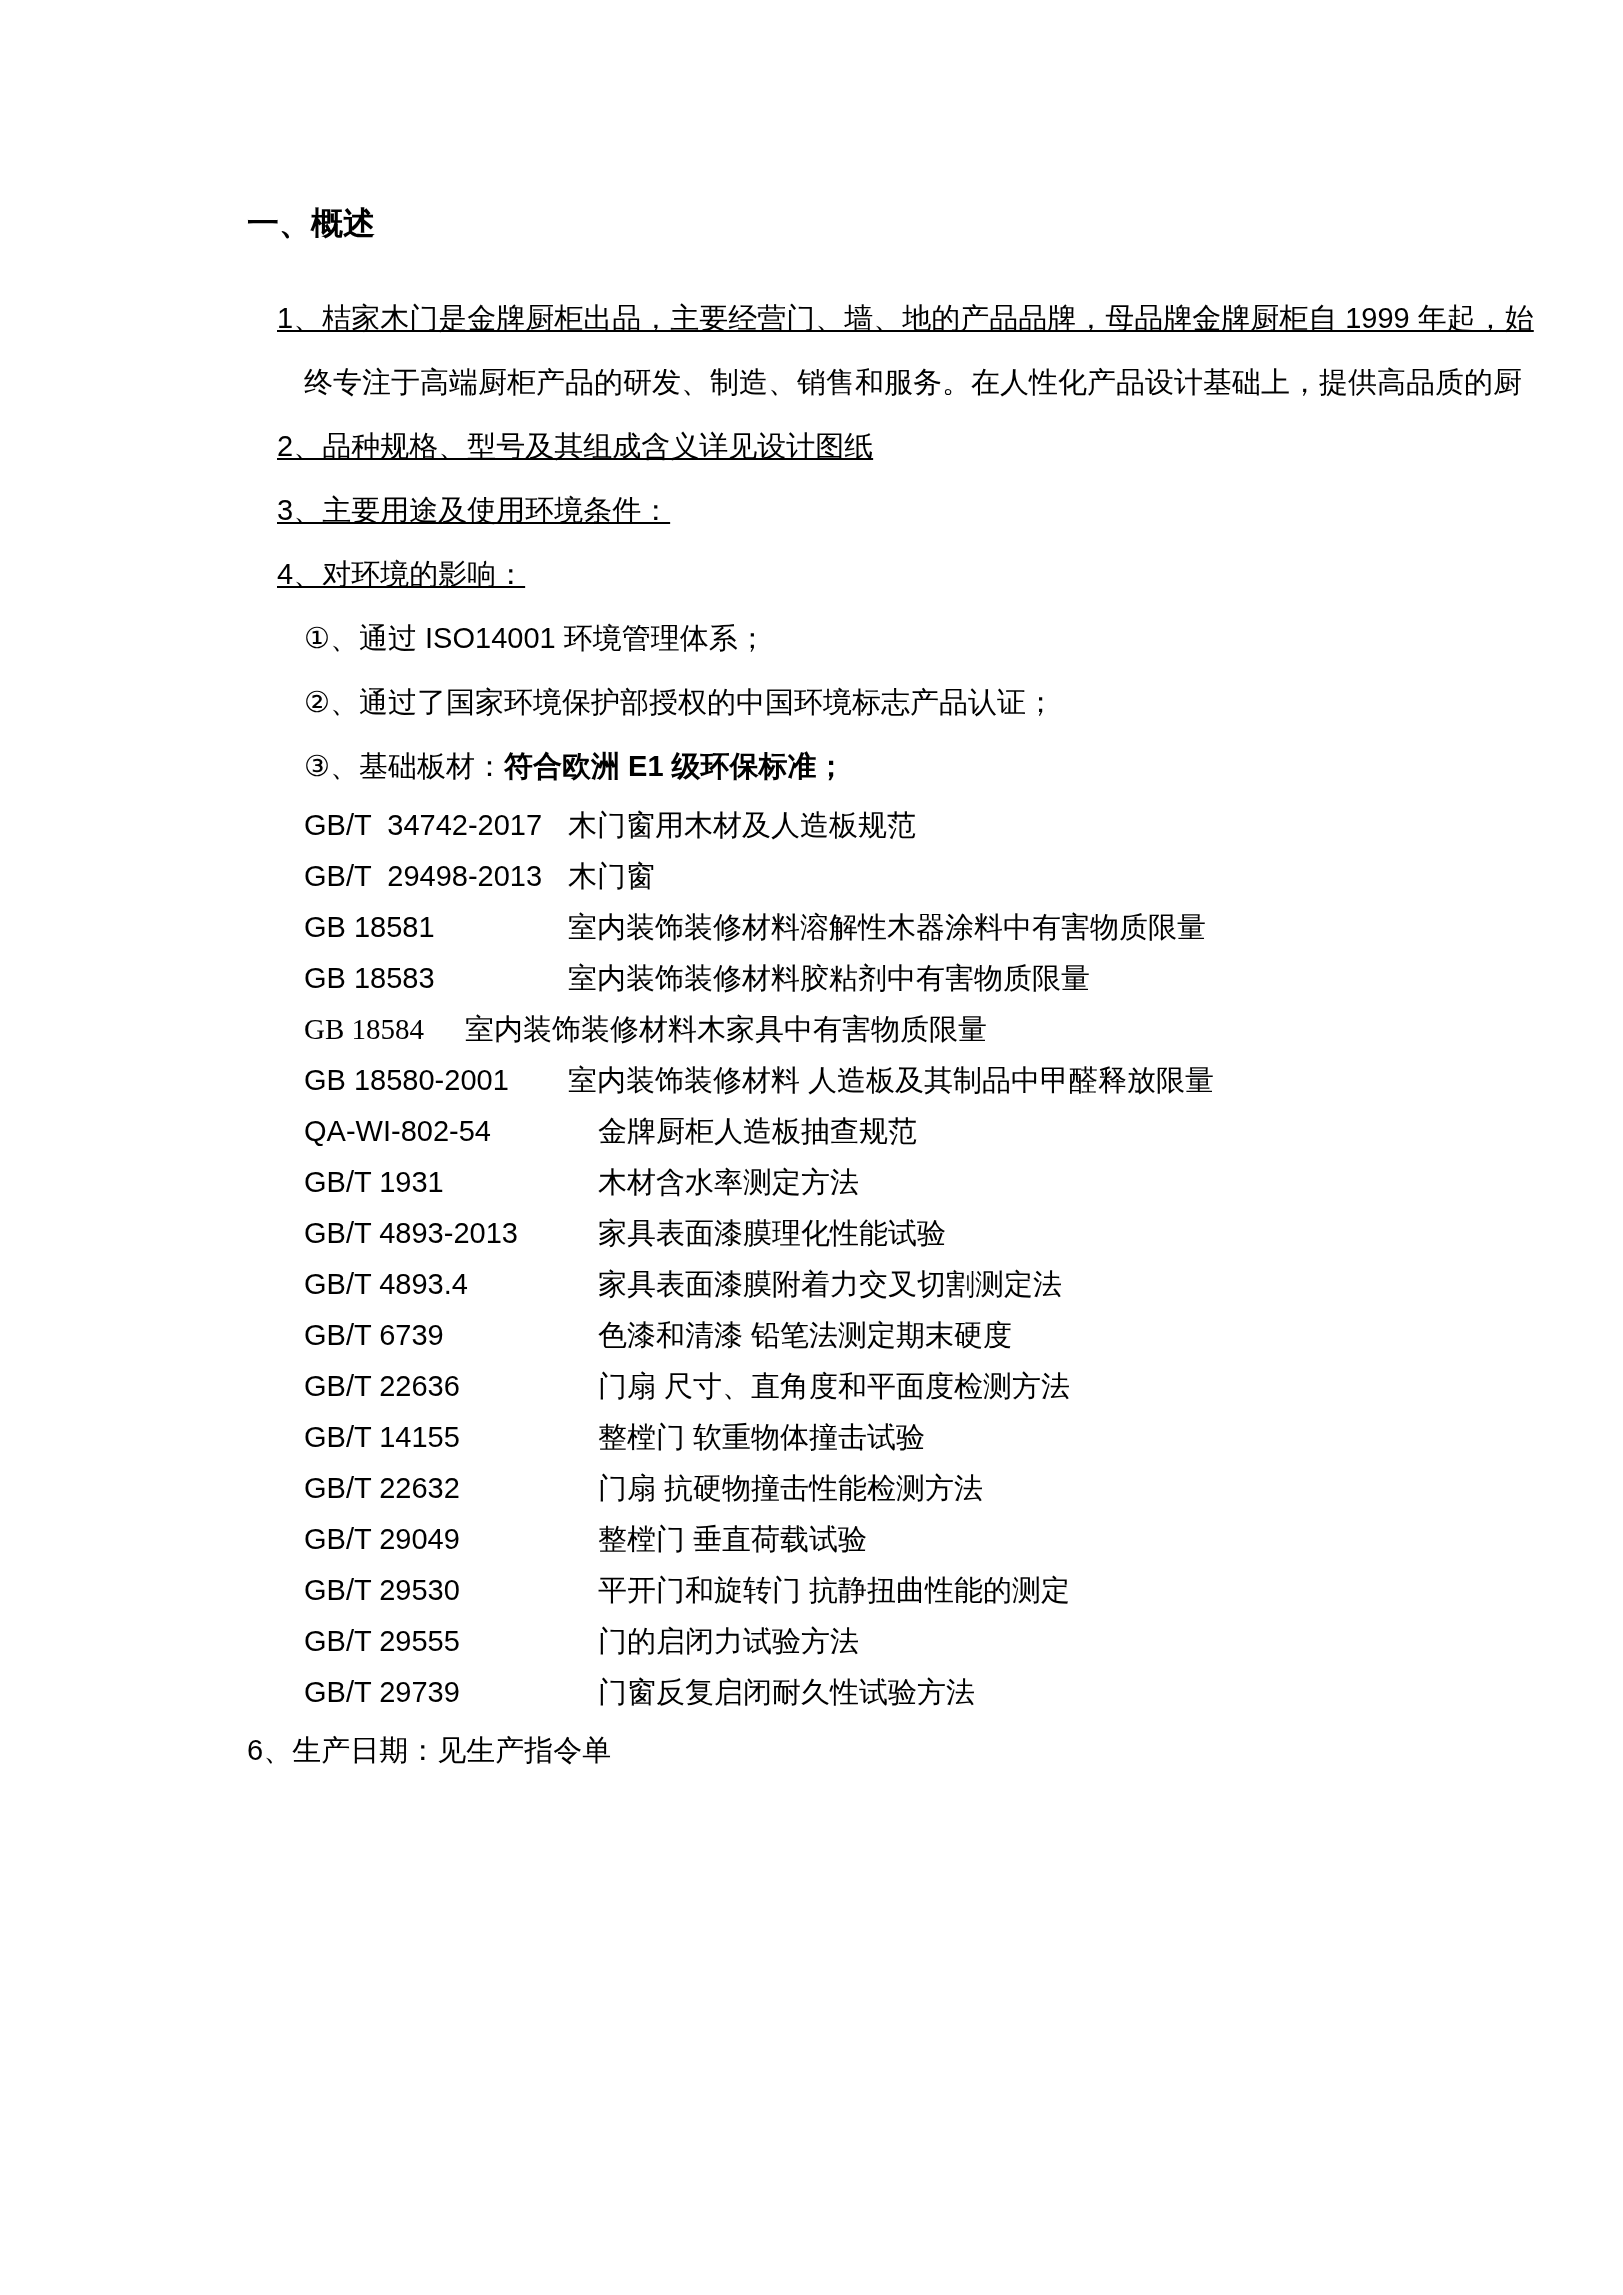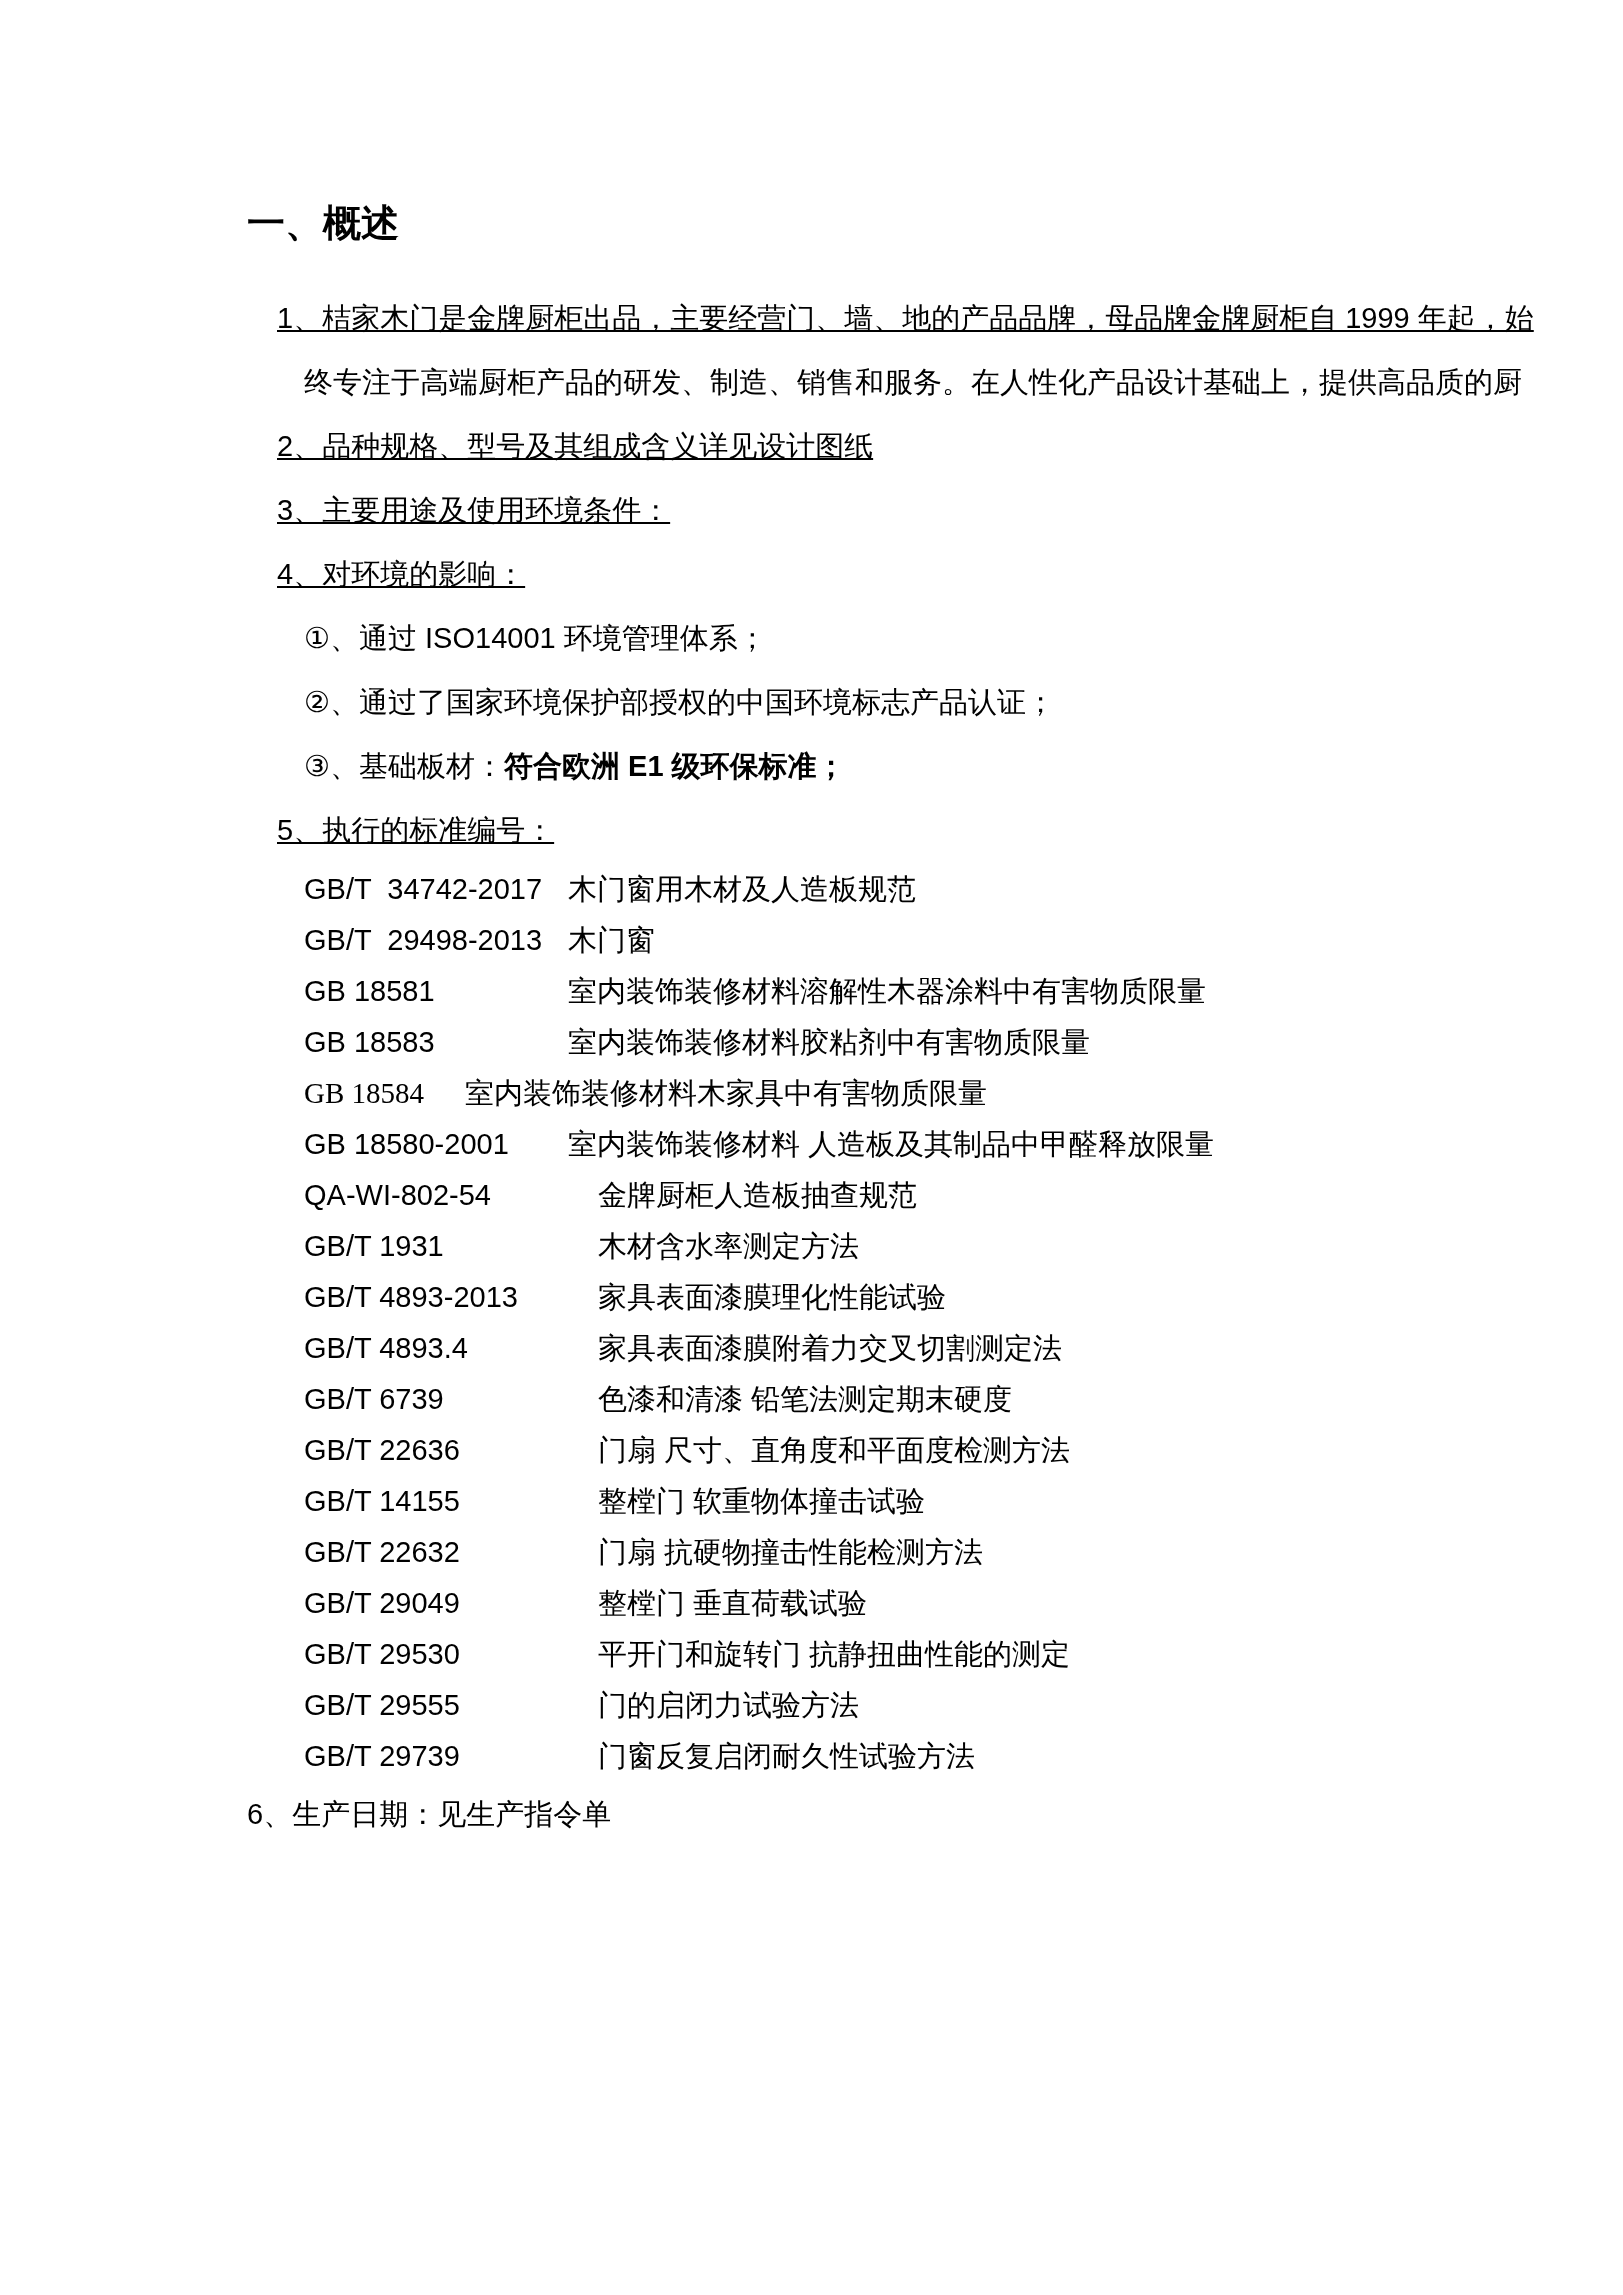--- a/index.html
+++ b/index.html
@@ -13,21 +13,21 @@
     height: 2295px;
     box-sizing: border-box;
     padding-top: 204px;
     background: #ffffff;
     color: #000000;
     font-family: "Liberation Sans", "DejaVu Sans", sans-serif;
     overflow: hidden;
   }
   .title {
     margin: 0 0 43px 247px;
-    font-size: 38px;
+    font-size: 32px;
     font-weight: 700;
     line-height: 39px;
     white-space: pre;
   }
   .line {
     font-size: 29px;
     line-height: 64px;
     white-space: pre;
   }
   .ind-item { margin-left: 277px; text-decoration: underline; }
@@ -56,21 +56,20 @@
 
   <div class="line ind-item">1、桔家木门是金牌厨柜出品，主要经营门、墙、地的产品品牌，母品牌金牌厨柜自 1999 年起，始</div>
   <div class="line ind-sub">终专注于高端厨柜产品的研发、制造、销售和服务。在人性化产品设计基础上，提供高品质的厨</div>
 
   <div class="line ind-item">2、品种规格、型号及其组成含义详见设计图纸</div>
   <div class="line ind-item">3、主要用途及使用环境条件：</div>
   <div class="line ind-item">4、对环境的影响：</div>
   <div class="line ind-sub">①、通过 ISO14001 环境管理体系；</div>
   <div class="line ind-sub">②、通过了国家环境保护部授权的中国环境标志产品认证；</div>
   <div class="line ind-sub"><span>③、基础板材：</span><span class="bold">符合欧洲 E1 级环保标准；</span></div>
-  <div class="line ind-item">5、执行的标准编号：</div>
 
   <div class="standards">
     <div class="std-row"><span class="code col-a">GB/T  34742-2017</span><span class="desc">木门窗用木材及人造板规范</span></div>
     <div class="std-row"><span class="code col-a">GB/T  29498-2013</span><span class="desc">木门窗</span></div>
     <div class="std-row"><span class="code col-a">GB 18581</span><span class="desc">室内装饰装修材料溶解性木器涂料中有害物质限量</span></div>
     <div class="std-row"><span class="code col-a">GB 18583</span><span class="desc">室内装饰装修材料胶粘剂中有害物质限量</span></div>
     <div class="std-row"><span class="code col-b">GB 18584</span><span class="desc">室内装饰装修材料木家具中有害物质限量</span></div>
     <div class="std-row"><span class="code col-a">GB 18580-2001</span><span class="desc">室内装饰装修材料 人造板及其制品中甲醛释放限量</span></div>
     <div class="std-row"><span class="code col-c">QA-WI-802-54</span><span class="desc">金牌厨柜人造板抽查规范</span></div>
     <div class="std-row"><span class="code col-c">GB/T 1931</span><span class="desc">木材含水率测定方法</span></div>

